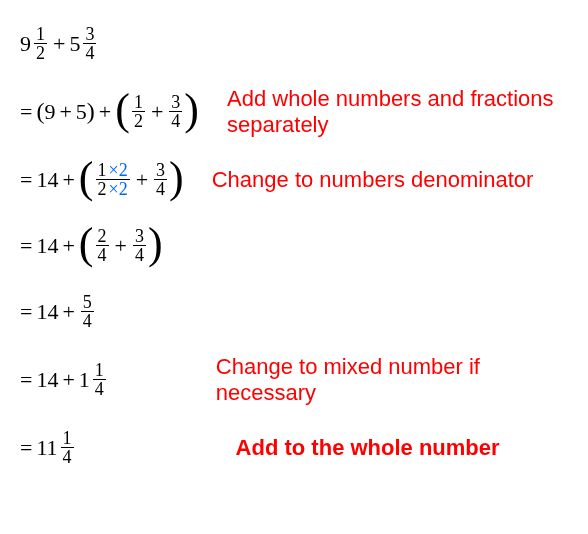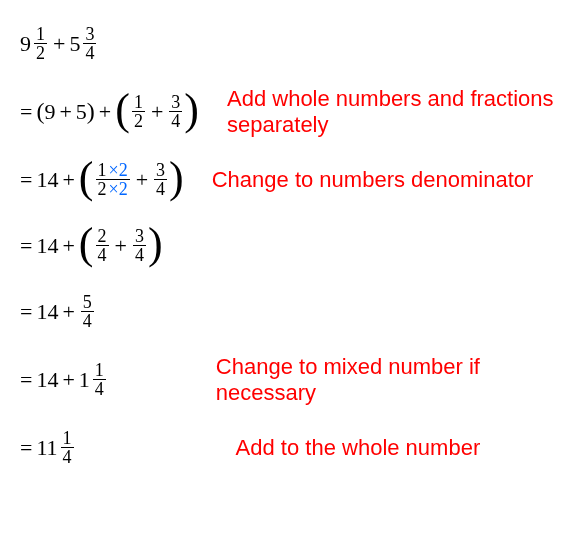--- a/index.html
+++ b/index.html
@@ -206,14 +206,14 @@
   <div class="math">
     <span class="eq">=</span>
     <span class="mixed">
       <span class="whole">11</span>
       <span class="frac">
         <span class="top">1</span>
         <span class="bot">4</span>
       </span>
     </span>
   </div>
-  <div class="annotation" style="margin-left:160px;">Add to the whole number</div>
+  <div class="annotation" style="margin-left:160px;font-weight:bold;">Add to the whole number</div>
 </div>
 
 </body></html>

